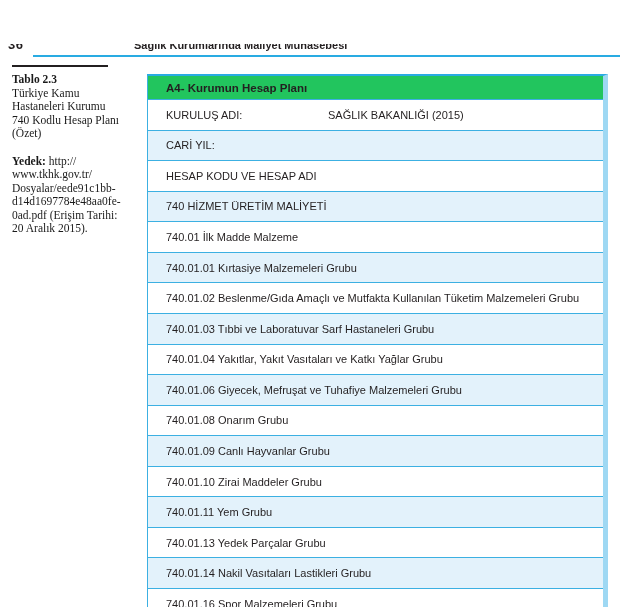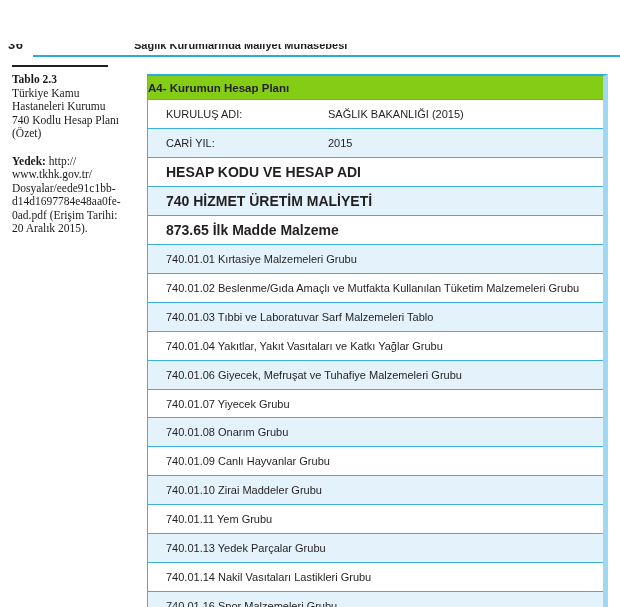--- a/index.html
+++ b/index.html
@@ -58,40 +58,41 @@
     position: absolute;
     left: 147px; top: 30px;
     width: 461px; height: 600px;
     border-top: 2px solid #29abe2;
     border-left: 1px solid #3cb0e2;
     border-right: 5px solid #9ed8f3;
     background: #ffffff;
   }
   .title-row {
     height: 24px;
-    background: #84cc16;
+    background: #22c55e;
     border-bottom: 1px solid #3cb0e2;
     display: flex; align-items: center;
+    padding-left: 18px;
     font-size: 11.5px; font-weight: bold;
   }
   .rows {
     display: flex;
     flex-direction: column;
     height: 550px;
   }
   .trow {
     flex: 1;
     display: flex; align-items: center;
     padding-left: 18px;
     border-bottom: 1px solid #3cb0e2;
     font-size: 11px;
     background: #ffffff;
   }
   .rows .trow:nth-child(even) { background: #e3f2fb; }
-  .trow.bold { font-weight: bold; font-size: 14px; }
+  .trow.bold { font-weight: normal; font-size: 11px; }
   .trow .label { width: 162px; flex: none; }
   .trow .value { flex: 1; }
 </style>
 </head>
 <body>
 
 <div class="page">
 
   <div class="page-number">36</div>
   <div class="running-header">Sağlık Kurumlarında Maliyet Muhasebesi</div>
@@ -114,31 +115,29 @@
 
   <div class="acct-table">
     <div class="title-row">A4- Kurumun Hesap Planı</div>
     <div class="rows">
       <div class="trow">
         <span class="label">KURULUŞ ADI:</span>
         <span class="value">SAĞLIK BAKANLIĞI (2015)</span>
       </div>
       <div class="trow">
         <span class="label">CARİ YIL:</span>
-        <span class="value">2015</span>
       </div>
       <div class="trow bold">HESAP KODU VE HESAP ADI</div>
       <div class="trow bold">740 HİZMET ÜRETİM MALİYETİ</div>
-      <div class="trow bold">873.65 İlk Madde Malzeme</div>
+      <div class="trow bold">740.01 İlk Madde Malzeme</div>
       <div class="trow">740.01.01 Kırtasiye Malzemeleri Grubu</div>
       <div class="trow">740.01.02 Beslenme/Gıda Amaçlı ve Mutfakta Kullanılan Tüketim Malzemeleri Grubu</div>
-      <div class="trow">740.01.03 Tıbbi ve Laboratuvar Sarf Malzemeleri Tablo</div>
+      <div class="trow">740.01.03 Tıbbi ve Laboratuvar Sarf Hastaneleri Grubu</div>
       <div class="trow">740.01.04 Yakıtlar, Yakıt Vasıtaları ve Katkı Yağlar Grubu</div>
       <div class="trow">740.01.06 Giyecek, Mefruşat ve Tuhafiye Malzemeleri Grubu</div>
-      <div class="trow">740.01.07 Yiyecek Grubu</div>
       <div class="trow">740.01.08 Onarım Grubu</div>
       <div class="trow">740.01.09 Canlı Hayvanlar Grubu</div>
       <div class="trow">740.01.10 Zirai Maddeler Grubu</div>
       <div class="trow">740.01.11 Yem Grubu</div>
       <div class="trow">740.01.13 Yedek Parçalar Grubu</div>
       <div class="trow">740.01.14 Nakil Vasıtaları Lastikleri Grubu</div>
       <div class="trow">740.01.16 Spor Malzemeleri Grubu</div>
       <div class="trow">740.01.17 Basınçlı Ekipmanlar</div>
     </div>
   </div>

